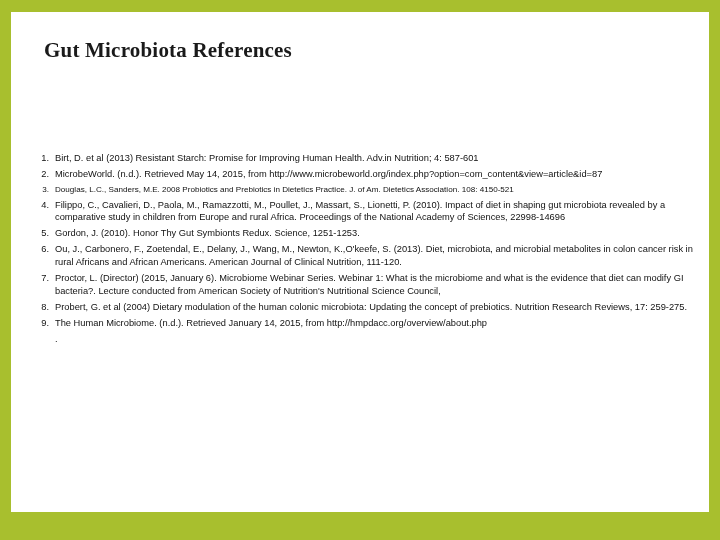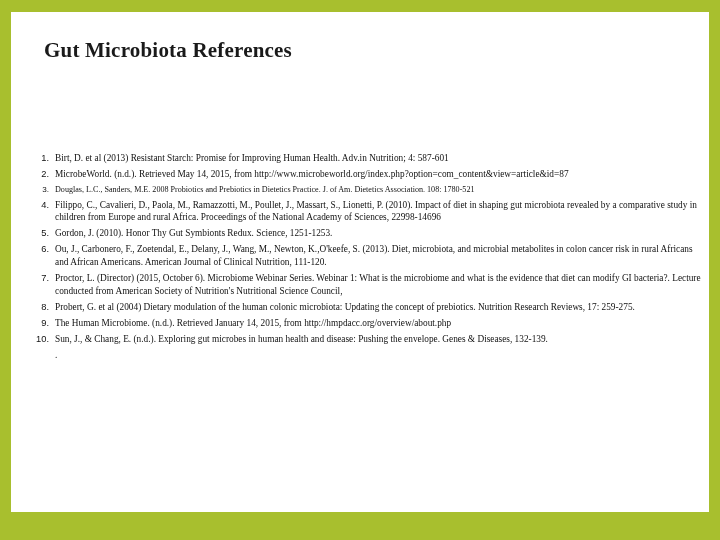--- a/index.html
+++ b/index.html
@@ -57,21 +57,20 @@
     width: 22px;
     flex: 0 0 22px;
     text-align: right;
     padding-right: 6px;
     box-sizing: border-box;
     color: #111111;
   }
   .ref-text {
     flex: 1 1 auto;
     padding-right: 4px;
-    font-family: Liberation Serif, serif;
   }
   .ref-item.small .ref-num,
   .ref-item.small .ref-text {
     font-size: 8.1px;
     line-height: 11px;
   }
 </style>
 </head>
 <body>
 
@@ -85,57 +84,53 @@
         <span class="ref-text">Birt, D. et al (2013) Resistant Starch: Promise for Improving Human Health. Adv.in Nutrition; 4: 587-601</span>
       </div>
 
       <div class="ref-item">
         <span class="ref-num">2.</span>
         <span class="ref-text">MicrobeWorld. (n.d.). Retrieved May 14, 2015, from http://www.microbeworld.org/index.php?option=com_content&amp;view=article&amp;id=87</span>
       </div>
 
       <div class="ref-item small">
         <span class="ref-num">3.</span>
-        <span class="ref-text">Douglas, L.C., Sanders, M.E. 2008 Probiotics and Prebiotics in Dietetics Practice. J. of Am. Dietetics Association. 108: 1780-521</span>
+        <span class="ref-text">Douglas, L.C., Sanders, M.E. 2008 Probiotics and Prebiotics in Dietetics Practice. J. of Am. Dietetics Association. 108: 4150-521</span>
       </div>
 
       <div class="ref-item">
         <span class="ref-num">4.</span>
         <span class="ref-text">Filippo, C., Cavalieri, D., Paola, M., Ramazzotti, M., Poullet, J., Massart, S., Lionetti, P. (2010). Impact of diet in shaping gut microbiota revealed by a comparative study in children from Europe and rural Africa. Proceedings of the National Academy of Sciences, 22998-14696</span>
       </div>
 
       <div class="ref-item">
         <span class="ref-num">5.</span>
         <span class="ref-text">Gordon, J. (2010). Honor Thy Gut Symbionts Redux. Science, 1251-1253.</span>
       </div>
 
       <div class="ref-item">
         <span class="ref-num">6.</span>
         <span class="ref-text">Ou, J., Carbonero, F., Zoetendal, E., Delany, J., Wang, M., Newton, K.,O'keefe, S. (2013). Diet, microbiota, and microbial metabolites in colon cancer risk in rural Africans and African Americans. American Journal of Clinical Nutrition, 111-120.</span>
       </div>
 
       <div class="ref-item">
         <span class="ref-num">7.</span>
-        <span class="ref-text">Proctor, L. (Director) (2015, October 6). Microbiome Webinar Series. Webinar 1: What is the microbiome and what is the evidence that diet can modify GI bacteria?. Lecture conducted from American Society of Nutrition's Nutritional Science Council,</span>
+        <span class="ref-text">Proctor, L. (Director) (2015, January 6). Microbiome Webinar Series. Webinar 1: What is the microbiome and what is the evidence that diet can modify GI bacteria?. Lecture conducted from American Society of Nutrition's Nutritional Science Council,</span>
       </div>
 
       <div class="ref-item">
         <span class="ref-num">8.</span>
         <span class="ref-text">Probert, G. et al (2004) Dietary modulation of the human colonic microbiota: Updating the concept of prebiotics. Nutrition Research Reviews, 17: 259-275.</span>
       </div>
 
       <div class="ref-item">
         <span class="ref-num">9.</span>
         <span class="ref-text">The Human Microbiome. (n.d.). Retrieved January 14, 2015, from http://hmpdacc.org/overview/about.php</span>
       </div>
 
-      <div class="ref-item">
-        <span class="ref-num">10.</span>
-        <span class="ref-text">Sun, J., &amp; Chang, E. (n.d.). Exploring gut microbes in human health and disease: Pushing the envelope. Genes &amp; Diseases, 132-139.</span>
-      </div>
 
       <div class="ref-item">
         <span class="ref-num"></span>
         <span class="ref-text">.</span>
       </div>
 
     </div>
   </div>
 </div>
 

